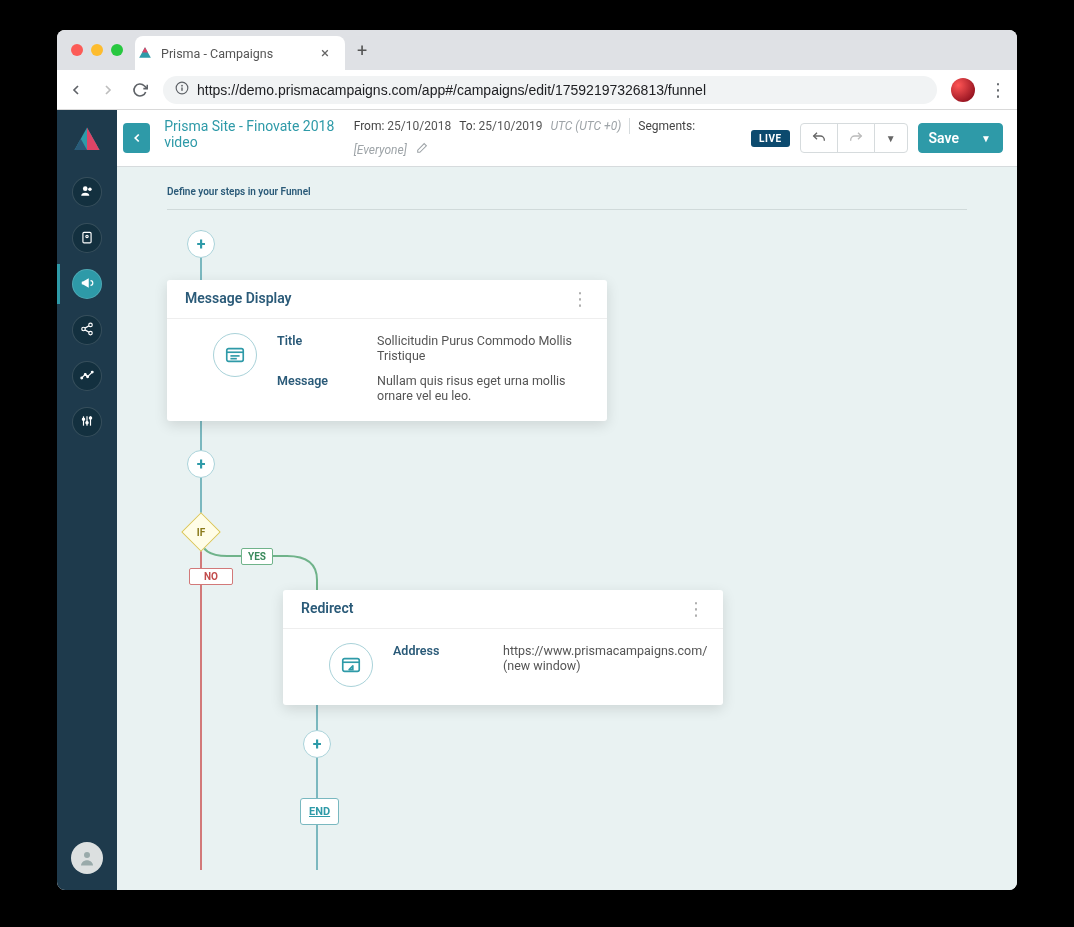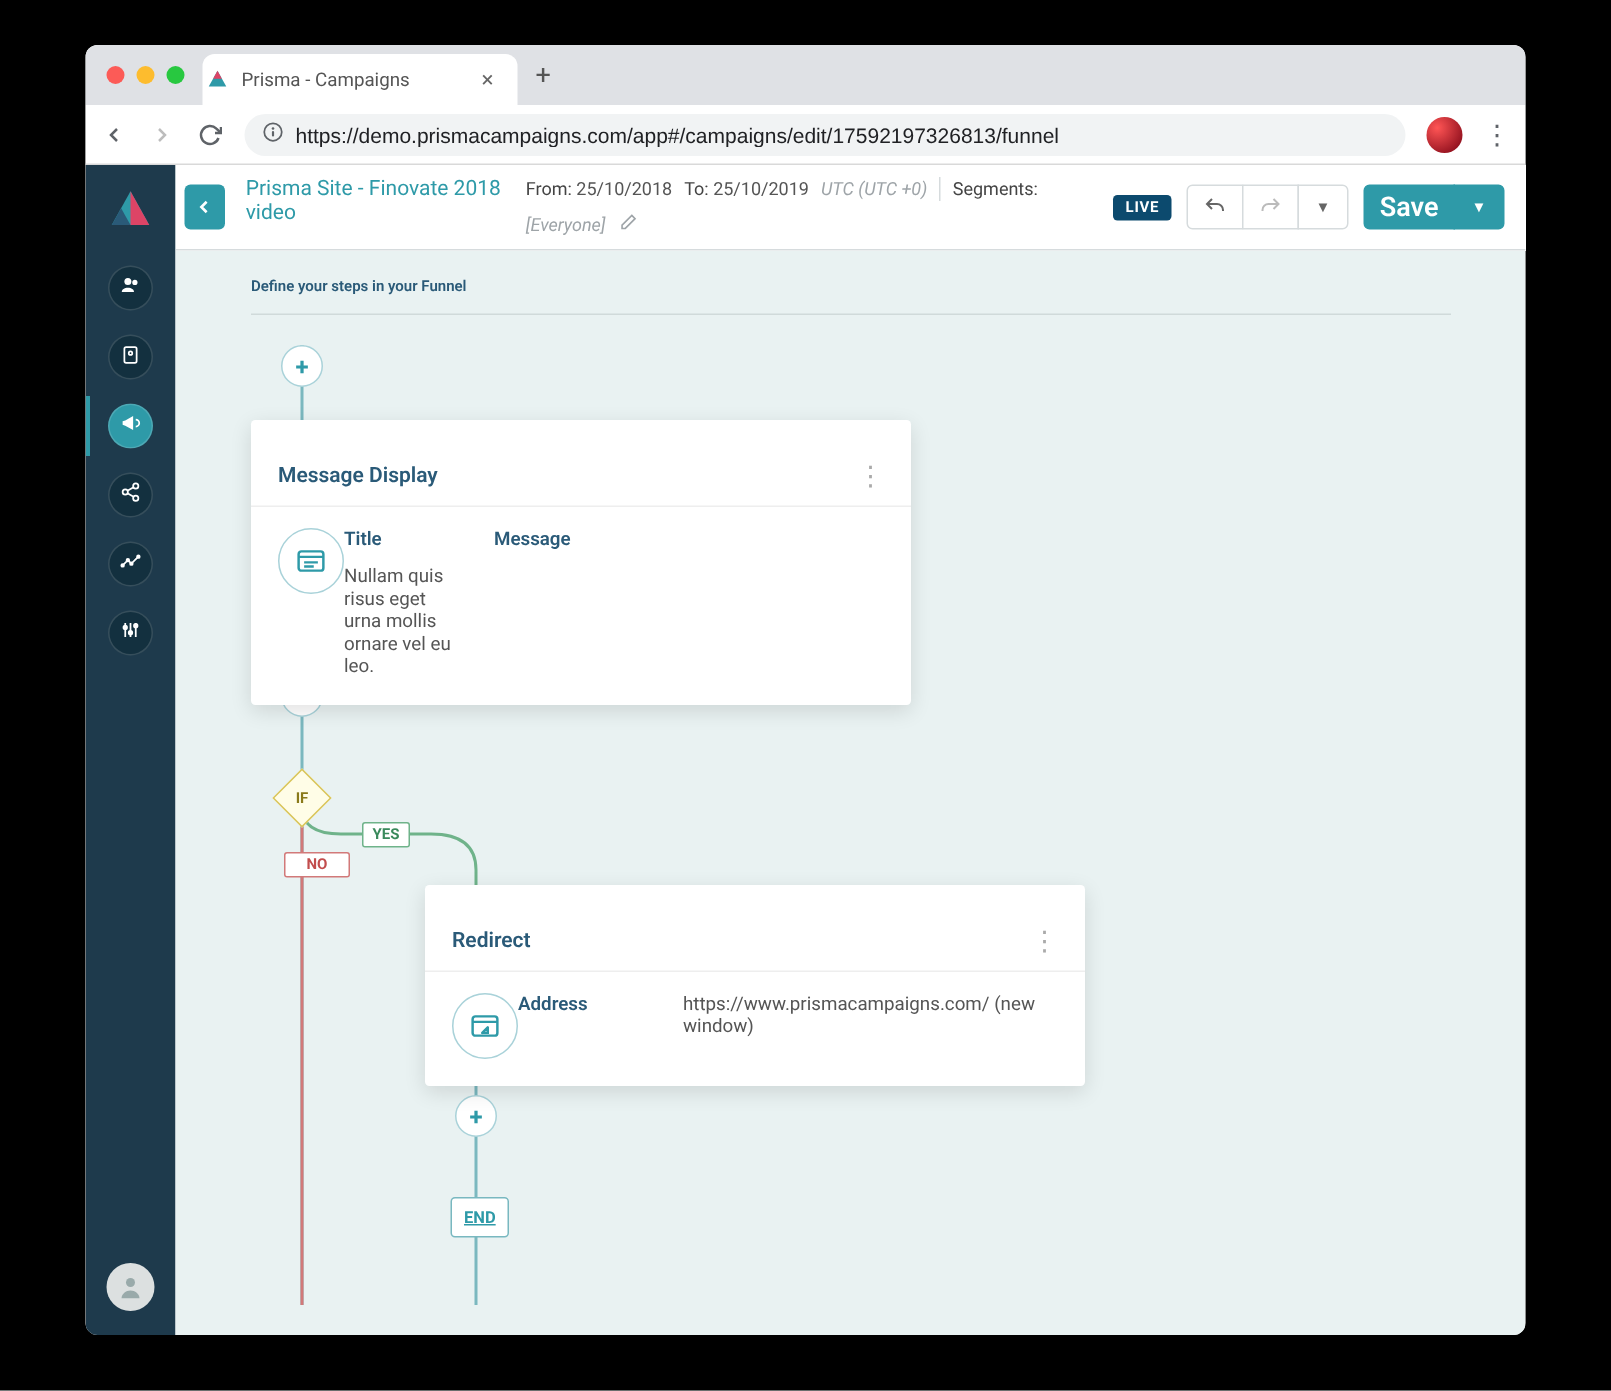--- a/index.html
+++ b/index.html
@@ -163,21 +163,21 @@
   .header-right { margin-left: auto; display:flex; align-items:center; gap:10px; }
   .live-badge {
     background: #0c4a6e; color: #fff; font-size: 10px; font-weight: 700;
     padding: 3px 8px; border-radius: 3px; letter-spacing: .5px;
   }
   .btn-group { display:flex; }
   .btn {
     height: 30px; min-width: 34px; padding: 0 10px;
     border: 1px solid #d6dbdd; background:#fff; color:#666;
     display:flex; align-items:center; justify-content:center; cursor:pointer;
-    font-size: 18px;
+    font-size: 14px;
   }
   .btn + .btn { margin-left: -1px; }
   .btn:first-child { border-radius: 4px 0 0 4px; }
   .btn:last-child { border-radius: 0 4px 4px 0; }
   .btn.disabled { color:#bbb; cursor:default; }
   .btn-primary {
     background: #2e9aa8; color:#fff; border-color:#2e9aa8;
   }
   .pencil-icon { color:#9ea4a8; cursor:pointer; }
 
@@ -223,25 +223,25 @@
   .card {
     position: absolute;
     background: #fff;
     border-radius: 3px;
     box-shadow: 0 4px 14px rgba(0,0,0,.12);
     width: 440px;
     z-index: 4;
   }
   .card-header {
     display:flex; align-items:center; justify-content:space-between;
-    padding: 29px 18px 12px; border-bottom: 1px solid #eee;
+    padding: 10px 18px 12px; border-bottom: 1px solid #eee;
   }
   .card-title { color:#2a5a78; font-size:14px; font-weight:600; }
   .card-menu { color:#aaa; font-size:18px; cursor:pointer; line-height: 0.5; letter-spacing: 0; }
-  .card-body { padding: 14px 18px 18px; display:flex; gap:0; }
+  .card-body { padding: 14px 18px 18px; display:flex; gap:20px;margin-left:28px; }
   .card-icon {
     width: 44px; height: 44px; border-radius: 50%; border:1px solid #a9d2d9;
     display:flex; align-items:center; justify-content:center; color:#2e9aa8; flex-shrink: 0;
   }
   .kv { display:grid; grid-template-columns: 80px 1fr; row-gap: 10px; column-gap: 20px; font-size: 12.5px; }
   .kv .k { color:#2a5a78; font-weight:600; }
   .kv .v { color:#555; }
 
   ::-webkit-scrollbar { width: 14px; }
   ::-webkit-scrollbar-track { background: #f1f1f1; }
@@ -453,20 +453,21 @@
                 <div class="card-icon">
                   <svg width="22" height="22" viewBox="0 0 24 24" fill="none" stroke="currentColor" stroke-width="1.8">
                       <rect x="3" y="5" width="18" height="14" rx="2"></rect>
                       <line x1="3" y1="9" x2="21" y2="9"></line>
                       <line x1="7" y1="13" x2="17" y2="13"></line>
                       <line x1="7" y1="16" x2="14" y2="16"></line>
                     </svg>
                 </div>
                 <div class="kv">
                   <div class="k">Title</div>
+                  <div class="v">Sollicitudin Purus Commodo Mollis Tristique</div>
                   <div class="k">Message</div>
                   <div class="v">Nullam quis risus eget urna mollis ornare vel eu leo.</div>
                 </div>
               </div>
             </div>
 
             <div class="plus-node" style="left:20px; top:220px;">+</div>
 
             <div class="diamond" style="left:20px; top:288px;">
                 <span>IF</span>

